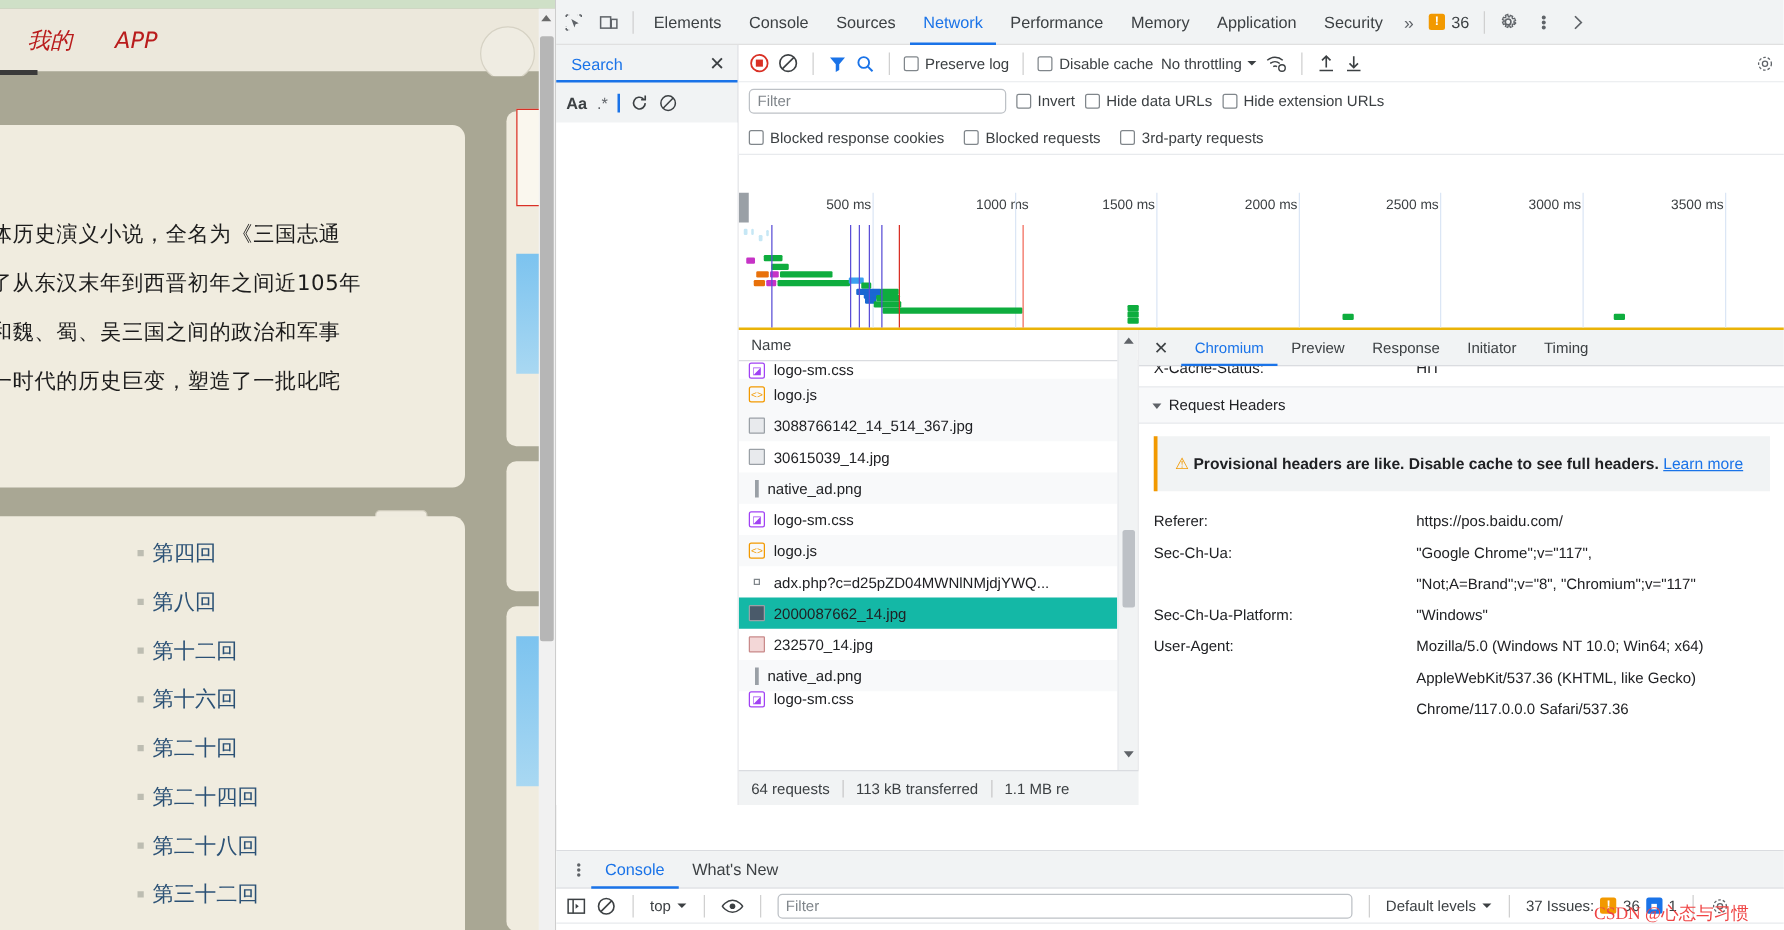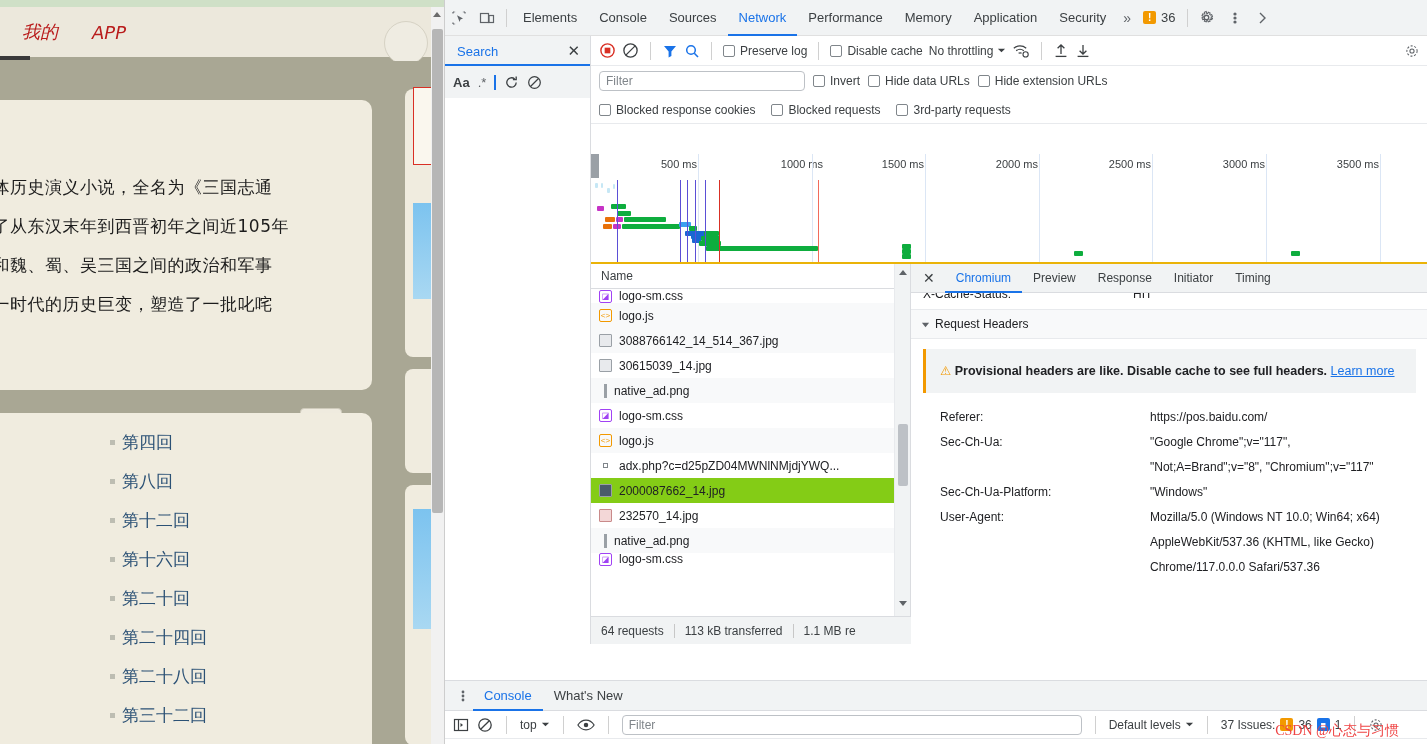--- a/index.html
+++ b/index.html
@@ -157,21 +157,21 @@
   .ov-leftbox { position:absolute; left:0; top:0; width:8px; height:24px; background:#9aa0a6;}
   .wf { position:absolute; height:5px; border-radius:1px;}
   .ov-marker { position:absolute; width:1px; height:84px; top:26px;}
 
   
   #names { position:absolute; left:146px; top:228px; width:320px; height:352px; background:#fff; border-right:1px solid #dadce0;}
   .names-head { height:25px; border-bottom:1px solid #dadce0; display:flex; align-items:center; padding-left:10px; font-size:12px; color:#3c4043; background:#fff;}
   .names-list { position:absolute; left:0; top:25px; width:303px; height:327px; overflow:hidden;}
   .nrow { height:25px; display:flex; align-items:center; gap:7px; padding-left:8px; font-size:12px; color:#202124; white-space:nowrap;}
   .nrow.odd { background:#f8f9fa; }
-  .nrow.sel { background:#84cc16; }
+  .nrow.sel { background:#14b8a6; }
   .ficon { width:13px; height:13px; flex:0 0 auto; display:flex; align-items:center; justify-content:center; font-size:8px;}
   .ficon.css { border:1.4px solid #a142f4; color:#a142f4; border-radius:2px;}
   .ficon.js  { border:1.4px solid #f29900; color:#f29900; border-radius:2px;}
   .ficon.doc { border:none; }
   .ficon.doc .dot { width:5px;height:5px;border:1px solid #80868b;background:#fff;}
   .ficon.bar { width:3px; height:14px; background:#9aa0a6; margin-left:5px;}
   .ficon.img { border:1px solid #9aa0a6; background:#e8eaed; border-radius:1px;}
   .names-sb { position:absolute; right:0; top:0; width:16px; height:352px; background:#f1f3f4; border-left:1px solid #e8eaed;}
   .names-sb .thumb { position:absolute; left:3px; top:160px; width:10px; height:62px; background:#bdc1c6; border-radius:2px;}
   .sb-arrow-up { position:absolute; left:4px; top:6px; width:0;height:0;border-left:4px solid transparent;border-right:4px solid transparent;border-bottom:5px solid #5f6368;}
@@ -189,21 +189,21 @@
   .det-tab.active { color:#1a73e8; box-shadow: inset 0 -2px 0 #1a73e8;}
   .det-cut { height:16px; overflow:hidden; position:relative; font-size:12px;padding-left:16px; }
   .det-cut .k { position:absolute; left:12px; top:-6px; color:#202124;}
   .det-cut .v { position:absolute; left:222px; top:-6px; color:#202124;}
   .det-section { height:30px; display:flex; align-items:center; gap:5px; padding-left:10px;
     font-size:12px; color:#202124; background:#f8f9fa; border-top:1px solid #e8eaed; border-bottom:1px solid #e8eaed;}
   .warnbox { margin:10px 12px 0 12px; background:#f1f3f4; border-left:3px solid #f29900; padding:12px 10px 12px 14px;
     font-size:12.5px; color:#202124; line-height:1.62; }
   .warnbox b { font-weight:bold; }
   .warnbox a { color:#1a73e8; }
-  .hdr-table { margin-top:12px; padding-left:29px; font-size:12px; color:#202124; }
+  .hdr-table { margin-top:12px; padding-left:12px; font-size:12px; color:#202124; }
   .hdr-row { display:flex; line-height:25px; }
   .hdr-row .k { width:210px; flex:0 0 auto; }
   .hdr-row .v { flex:1; }
   .hdr-cont { padding-left:210px; line-height:25px; }
 
   
   #drawer { position:absolute; left:0; top:644px; width:983px; height:100px; background:#fff; border-top:1px solid #dadce0;}
   .drawer-tabs { height:30px; display:flex; align-items:center; gap:0; padding-left:8px; background:#f1f3f4; border-bottom:1px solid #dadce0;}
   .drawer-tab { padding:0 11px; height:30px; line-height:30px; font-size:13px; color:#3c4043;}
   .drawer-tab.active { color:#1a73e8; box-shadow: inset 0 -2px 0 #1a73e8;}

